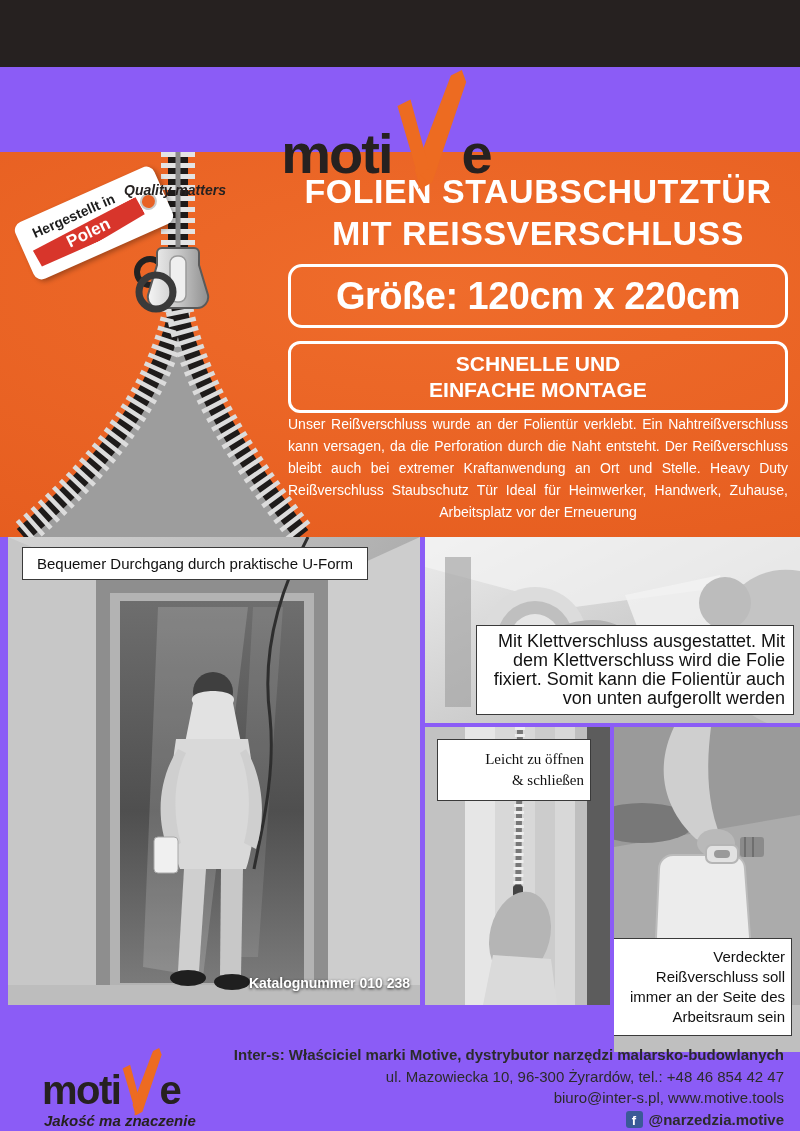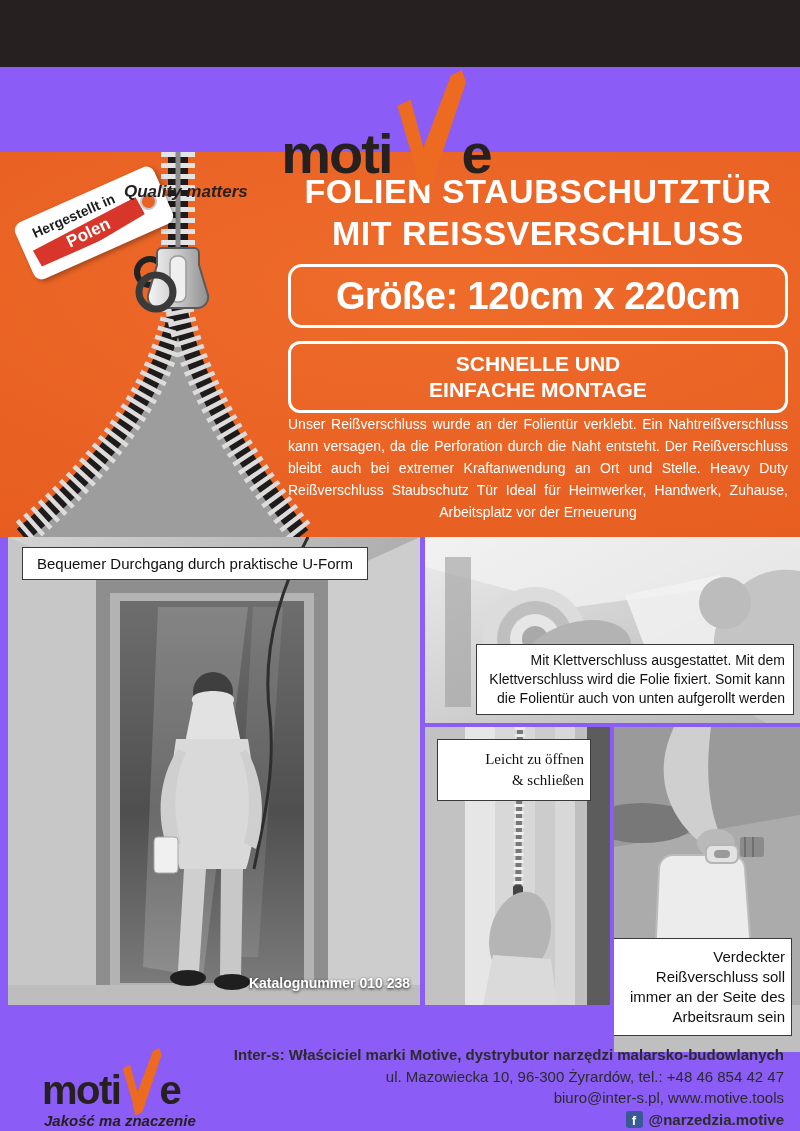--- a/index.html
+++ b/index.html
@@ -10,21 +10,21 @@
   .topbar{position:absolute;left:0;top:0;width:800px;height:67px;background:#262120;z-index:1;}
   .site-url{position:absolute;left:30px;top:0;height:67px;display:flex;align-items:center;
             color:#fff;font-size:25px;font-weight:bold;letter-spacing:2px;}
 
   
   .logo{position:absolute;left:0;top:70px;width:800px;display:flex;flex-direction:column;
         align-items:center;z-index:5;transform:translateX(-14px);}
   .logo-word{display:flex;align-items:flex-end;}
   .logo-word .lt{font-size:56px;font-weight:bold;letter-spacing:-2px;line-height:44px;color:#262120;}
   .logo-v{width:80px;height:120px;margin:0 -6px -14px -4px;}
-  .logo-tagline{align-self:flex-start;margin:6px 12px 0 138px;font-size:17px;font-weight:bold;
+  .logo-tagline{align-self:flex-start;margin:6px 12px 0 138px;font-size:14px;font-weight:bold;
                 font-style:italic;color:#262120;}
 
   
   .hero{position:absolute;left:0;top:152px;width:800px;height:385px;
         background:radial-gradient(120% 95% at 55% 35%, #ef6c2b 0%, #e45a1d 100%);}
   .zipper{position:absolute;left:0;top:0;}
   .made-in-tag{position:absolute;left:18px;top:40px;width:152px;height:62px;background:#fff;
                border-radius:9px;transform:rotate(-24deg);box-shadow:2px 3px 5px rgba(0,0,0,.3);
                z-index:3;}
   .tag-line1{margin:8px 10px 0 16px;font-size:14px;font-weight:bold;color:#1c1c1c;}
@@ -52,21 +52,21 @@
   .photo{position:absolute;overflow:hidden;background:#bfbfbf;}
   .photo svg{display:block;}
   .ph-left{left:8px;top:537px;width:412px;height:468px;}
   .ph-topright{left:425px;top:537px;width:375px;height:186px;}
   .ph-botleft{left:425px;top:727px;width:185px;height:278px;}
   .ph-botright{left:614px;top:727px;width:186px;height:325px;}
 
   .caption{position:absolute;background:#fff;border:1.5px solid #3a3a3a;color:#111;
            font-size:15px;text-align:right;}
   .cap-uform{left:14px;top:10px;padding:7px 14px;white-space:nowrap;}
-  .cap-klett{left:6px;right:6px;bottom:8px;padding:6px 8px;font-size:14px;line-height:19px;margin-left:45px;}
+  .cap-klett{left:6px;right:6px;bottom:8px;padding:6px 8px;font-size:18px;line-height:19px;margin-left:45px;}
   .cap-open{left:12px;top:12px;width:140px;padding:9px 6px;line-height:21px;font-family:Liberation Serif, serif;}
   .cap-side{right:8px;bottom:16px;width:166px;padding:8px 6px;line-height:20px;}
   .catalog-no{position:absolute;right:10px;bottom:14px;color:#fff;font-size:14px;font-weight:bold;
               text-shadow:0 1px 3px rgba(0,0,0,.85);}
 
   
   .footer-logo{position:absolute;left:42px;top:1048px;display:flex;flex-direction:column;}
   .footer-logo .logo-word .lt{font-size:40px;line-height:34px;letter-spacing:-1.5px;}
   .footer-logo .logo-v{width:46px;height:68px;margin:0 -4px -9px -3px;}
   .footer-logo .logo-tagline{margin:5px 0 0 2px;font-size:15px;}

